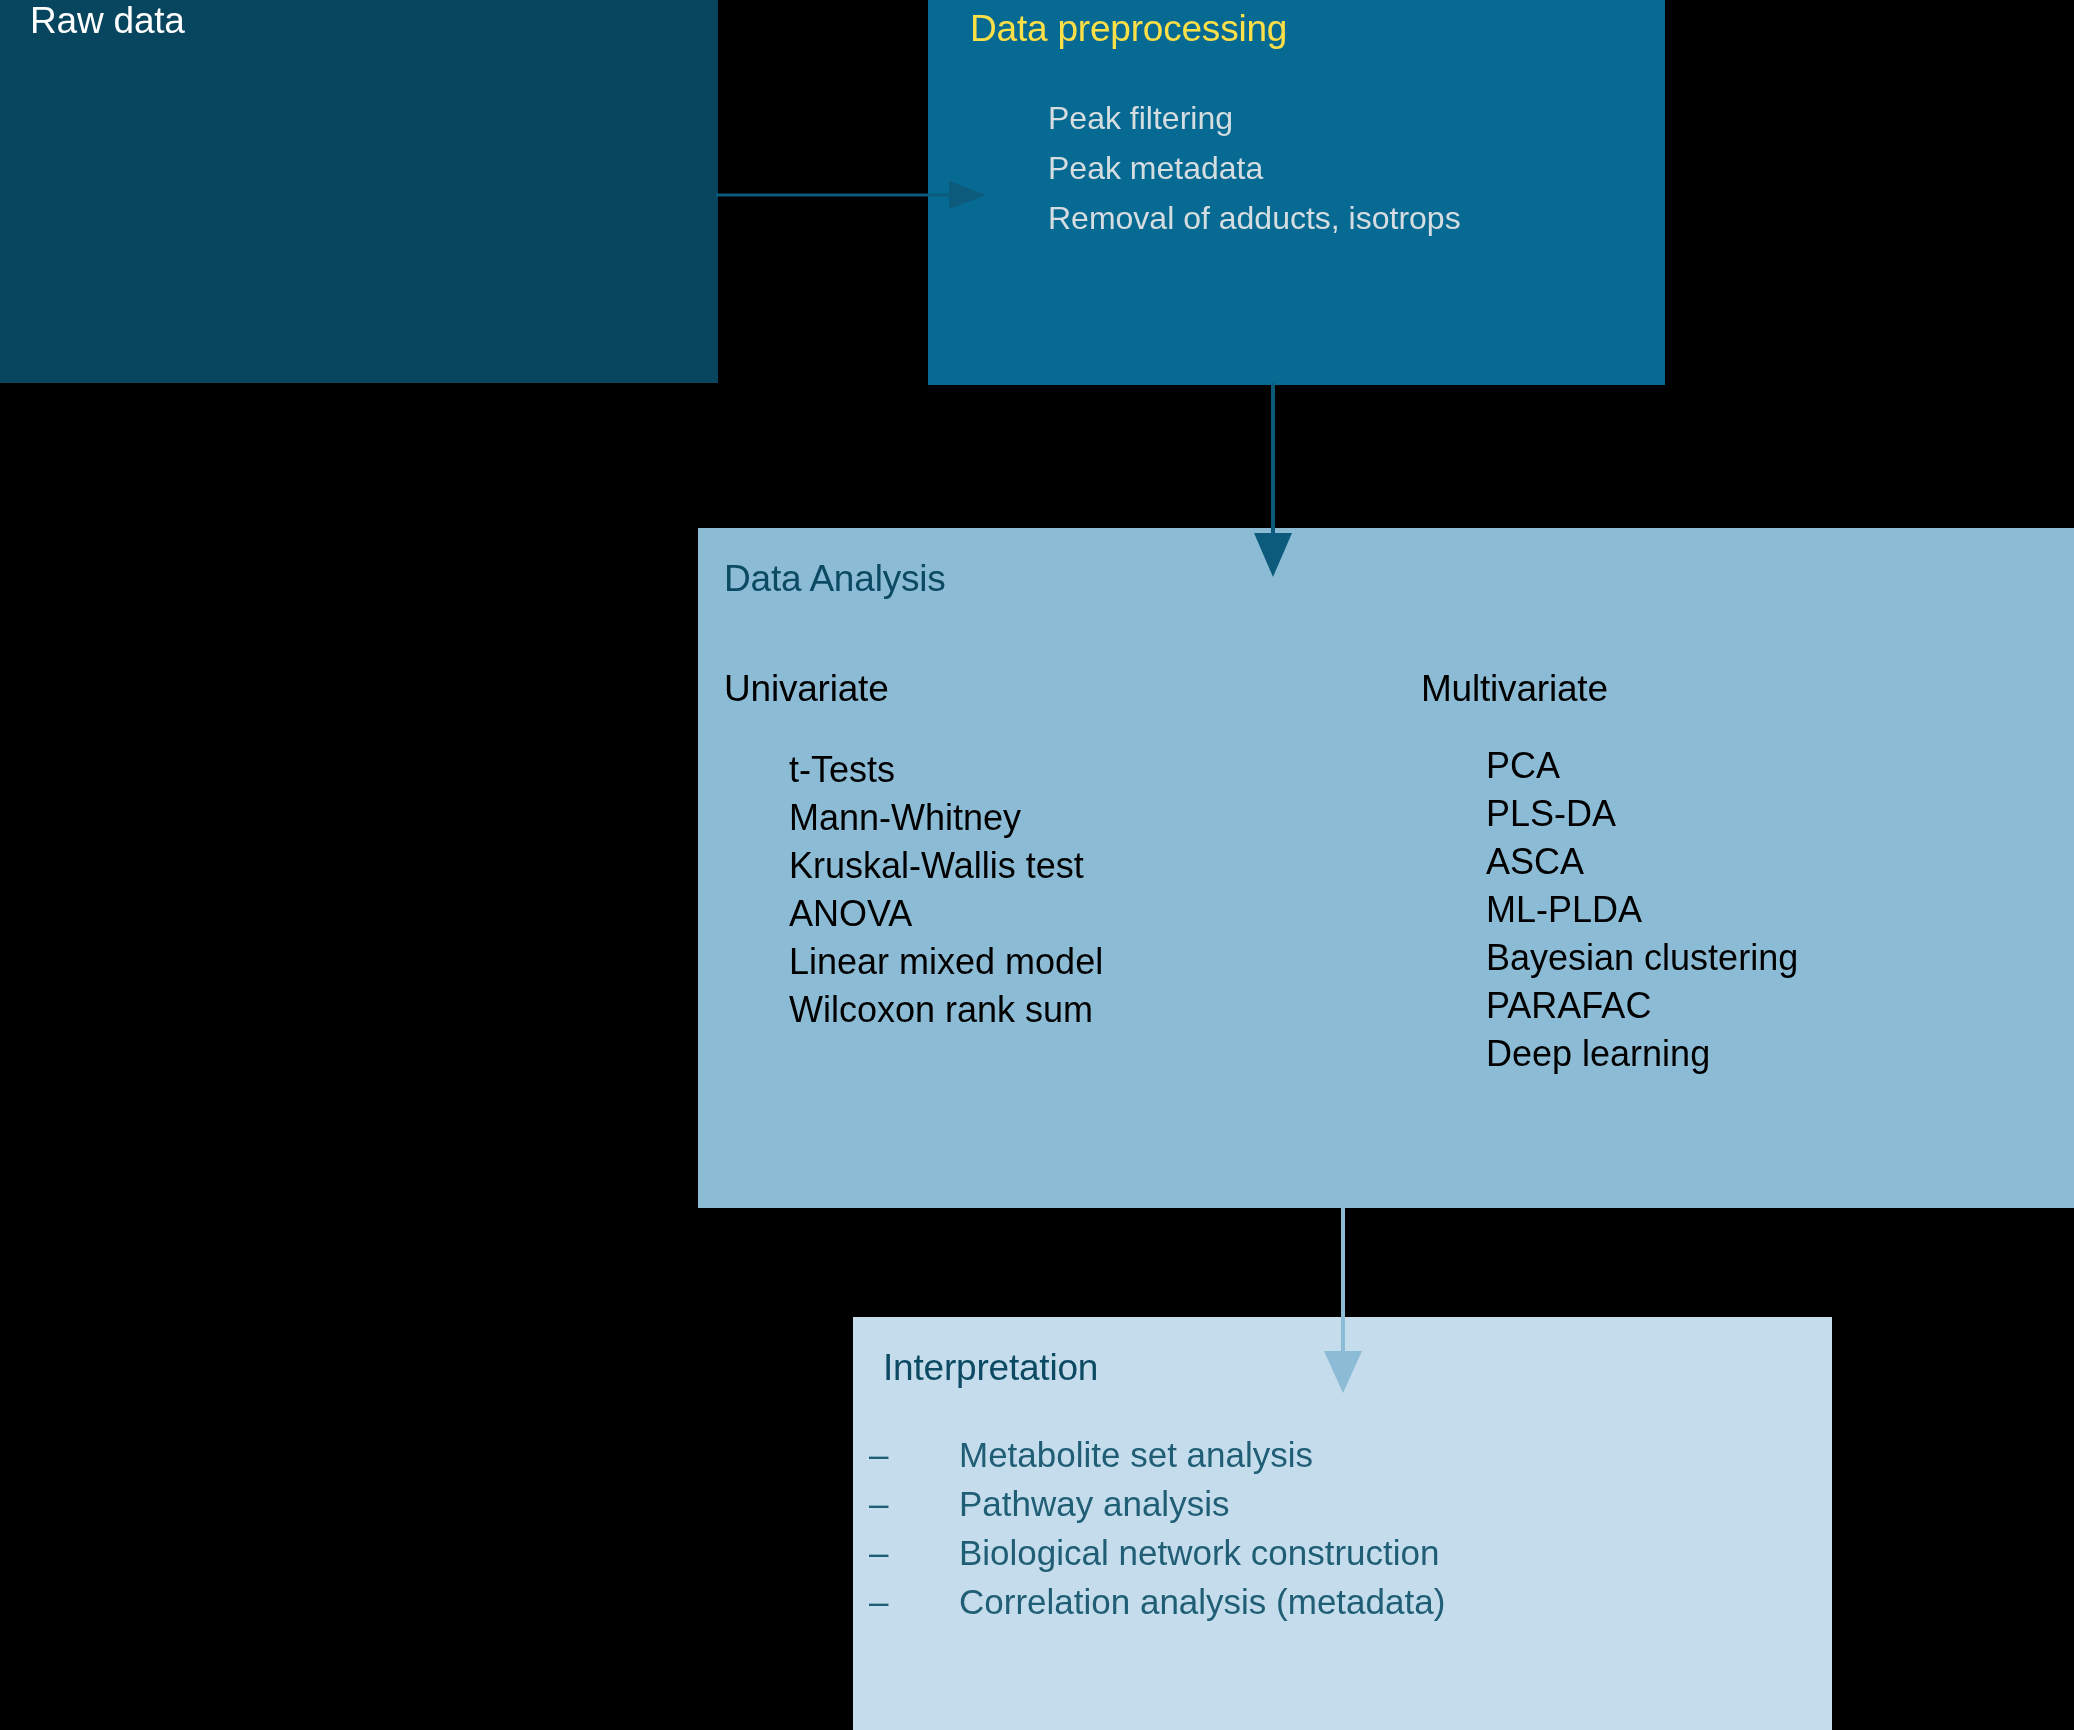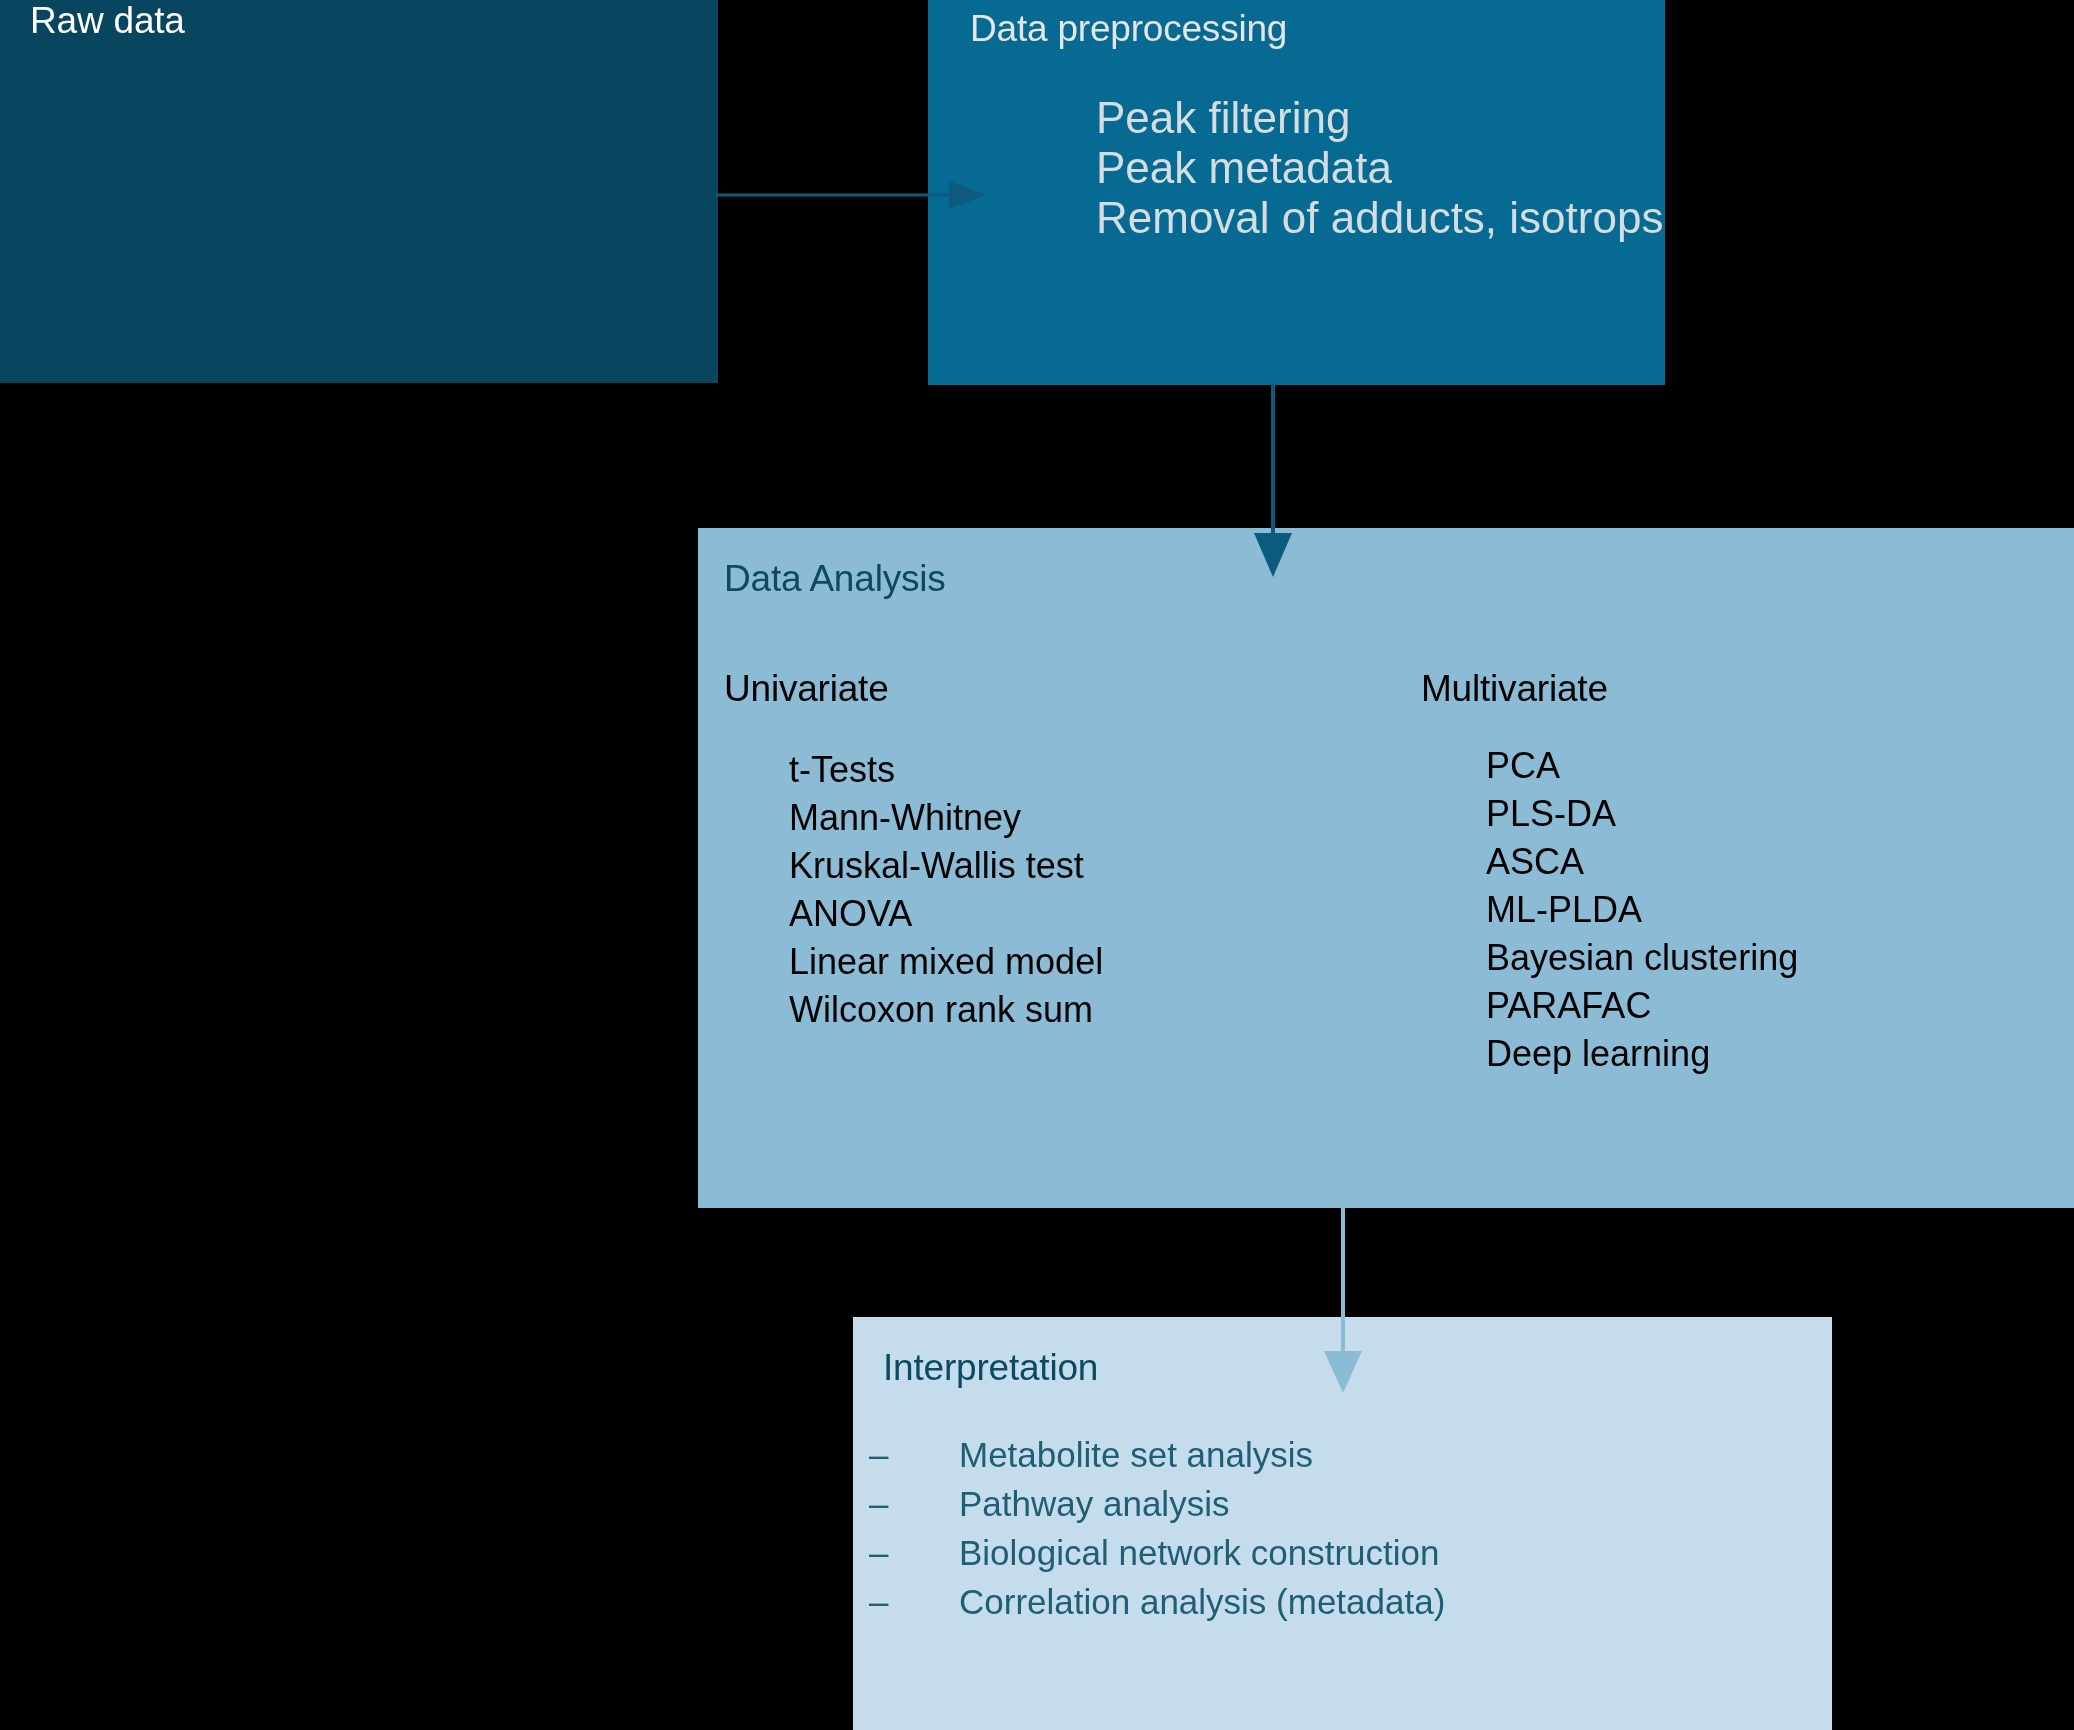--- a/index.html
+++ b/index.html
@@ -48,38 +48,37 @@
   
   #preprocessing-box {
     left: 928px; top: 0px;
     width: 737px; height: 385px;
     background: #076a93;
   }
   #preprocessing-box .box-title {
     position: absolute;
     left: 42px; top: 8px;
     font-size: 37px;
-    color: #e5e5e5;
+    color: #fde047;
     font-weight: 400;
     letter-spacing: -0.2px;
     white-space: nowrap;
   }
   #preprocessing-box .plain-list {
     position: absolute;
     left: 120px; top: 93px;
     margin: 0; padding: 0;
     list-style: none;
   }
   #preprocessing-box .plain-list li {
-    font-size: 44px;
+    font-size: 32px;
     line-height: 50px;
     color: #d6dde0;
     font-weight: 300;
     white-space: nowrap;
-    margin-left: 48px;
   }
 
   
   #data-analysis-box {
     left: 656px; top: 528px;
     width: 1418px; height: 680px;
     background: #8cbcd5;
     margin-left: 42px;
   }
   #data-analysis-box .box-title {

